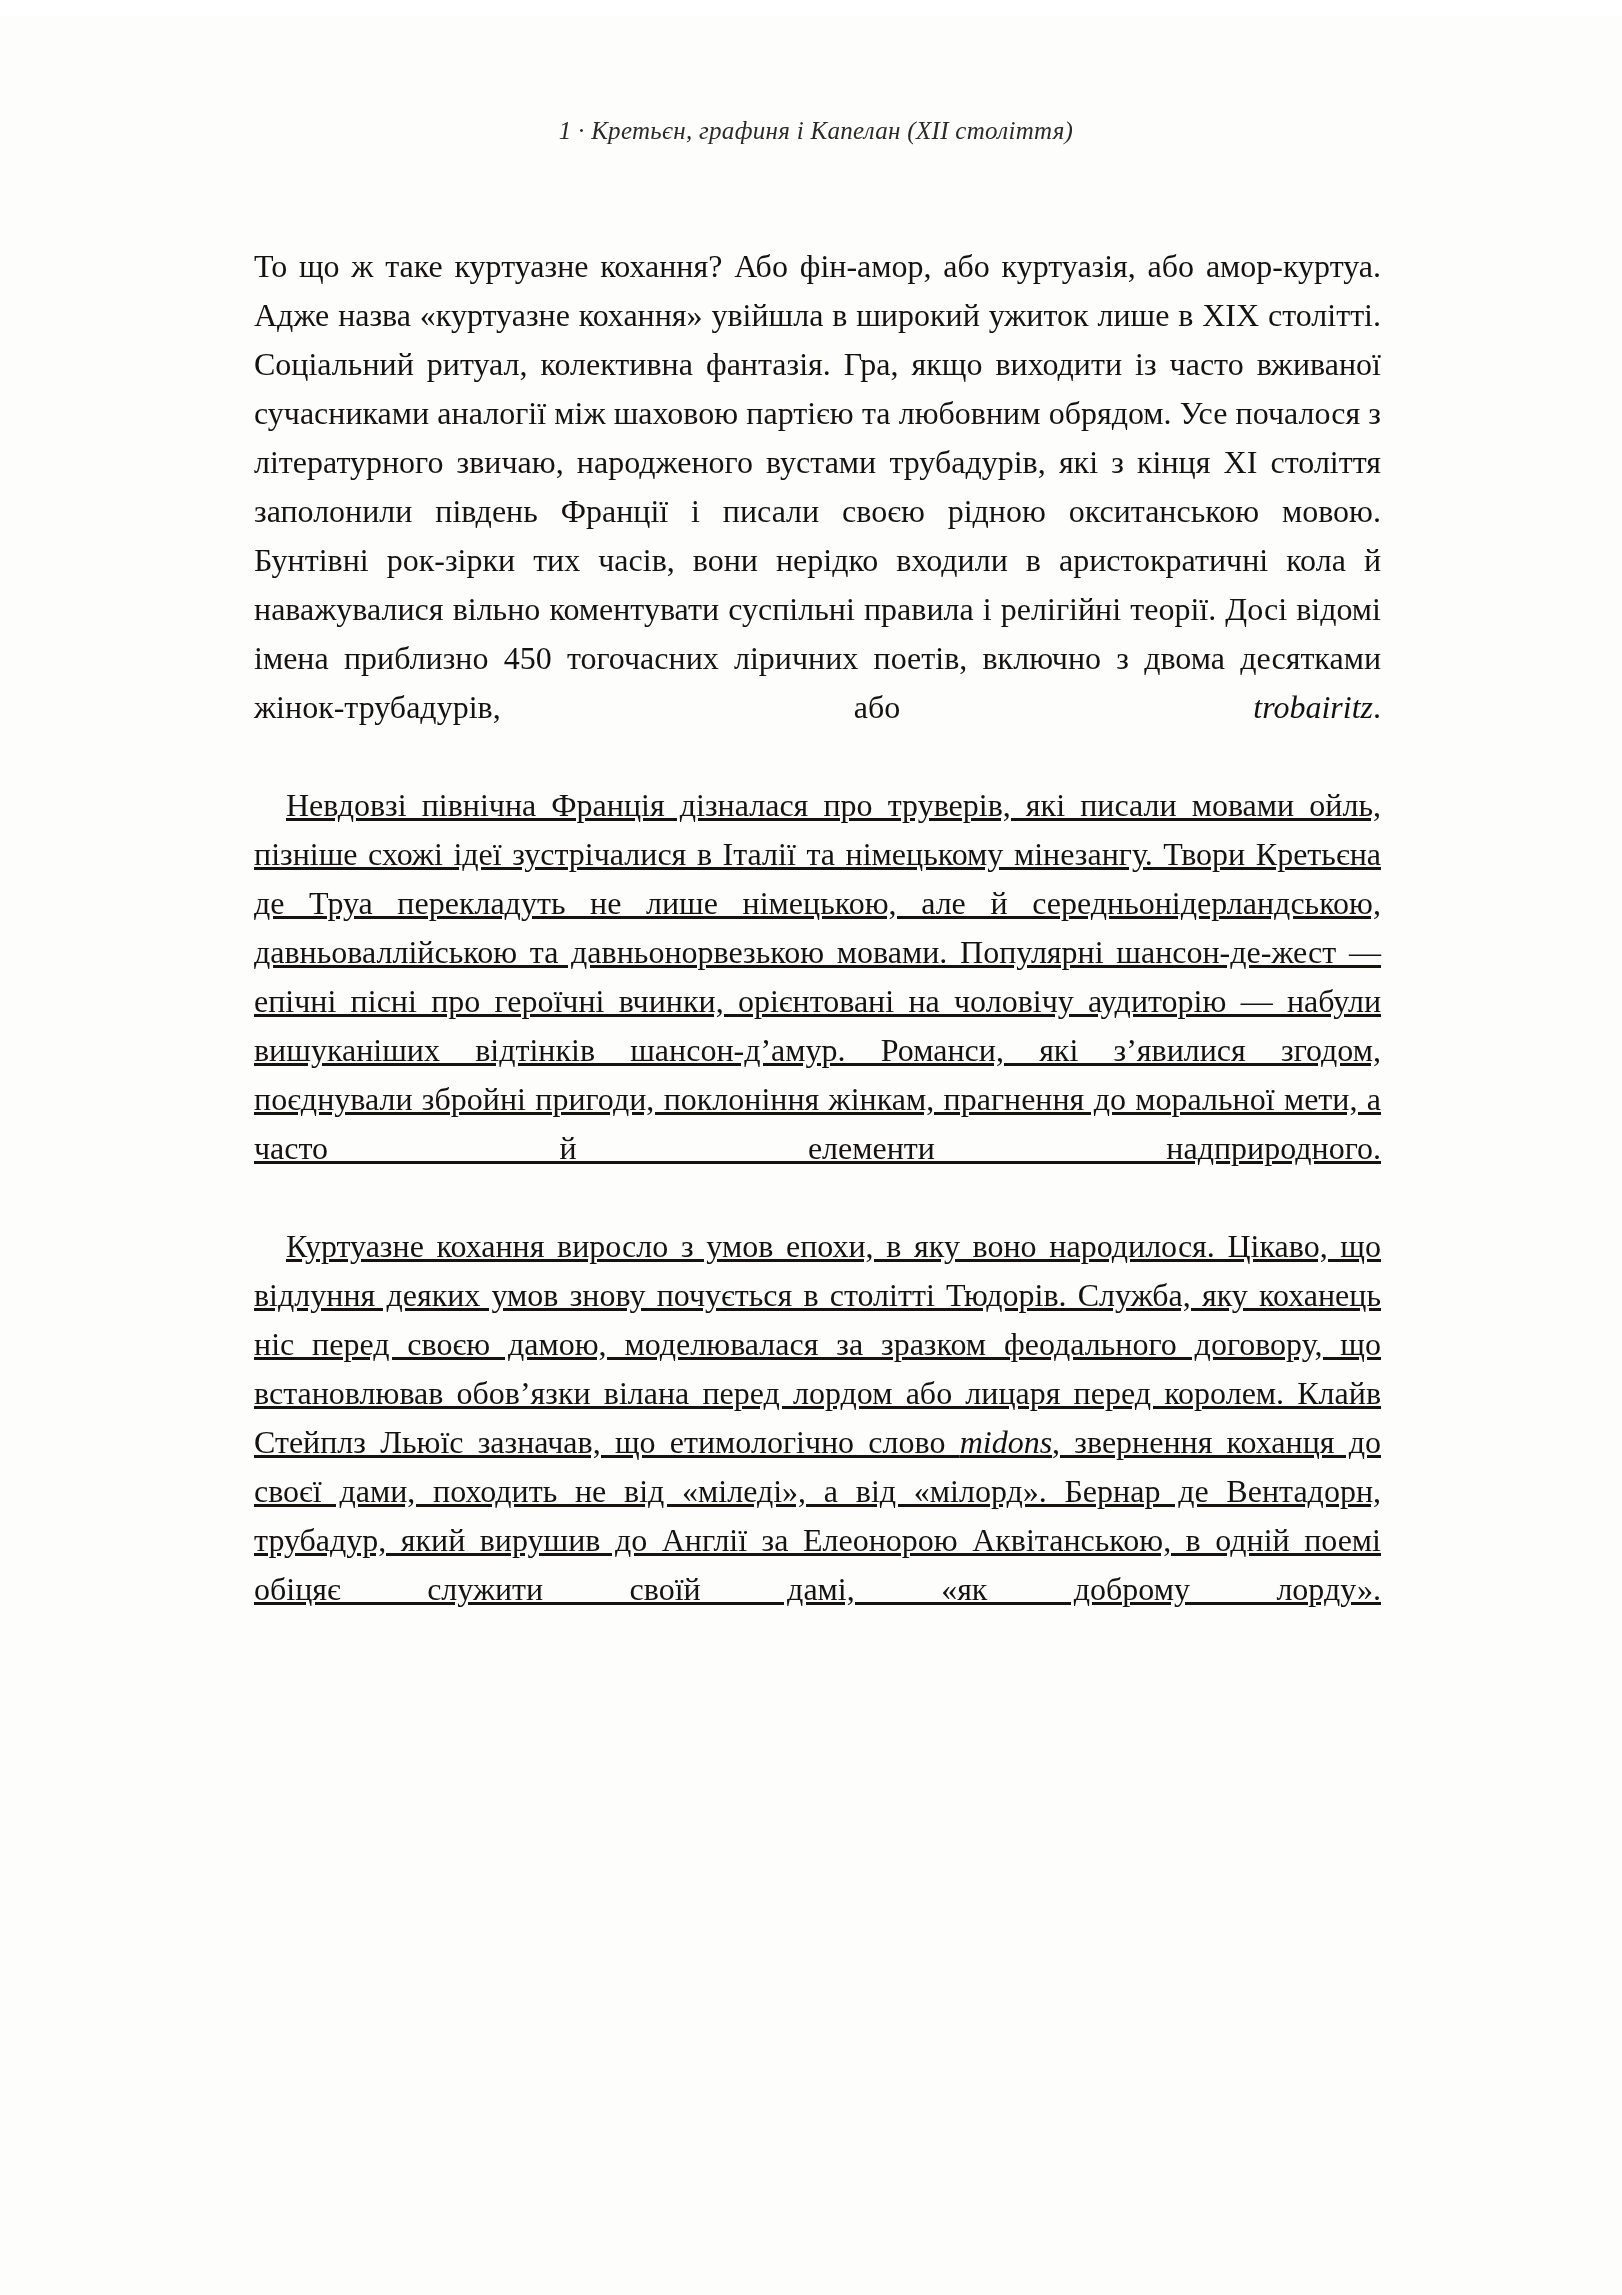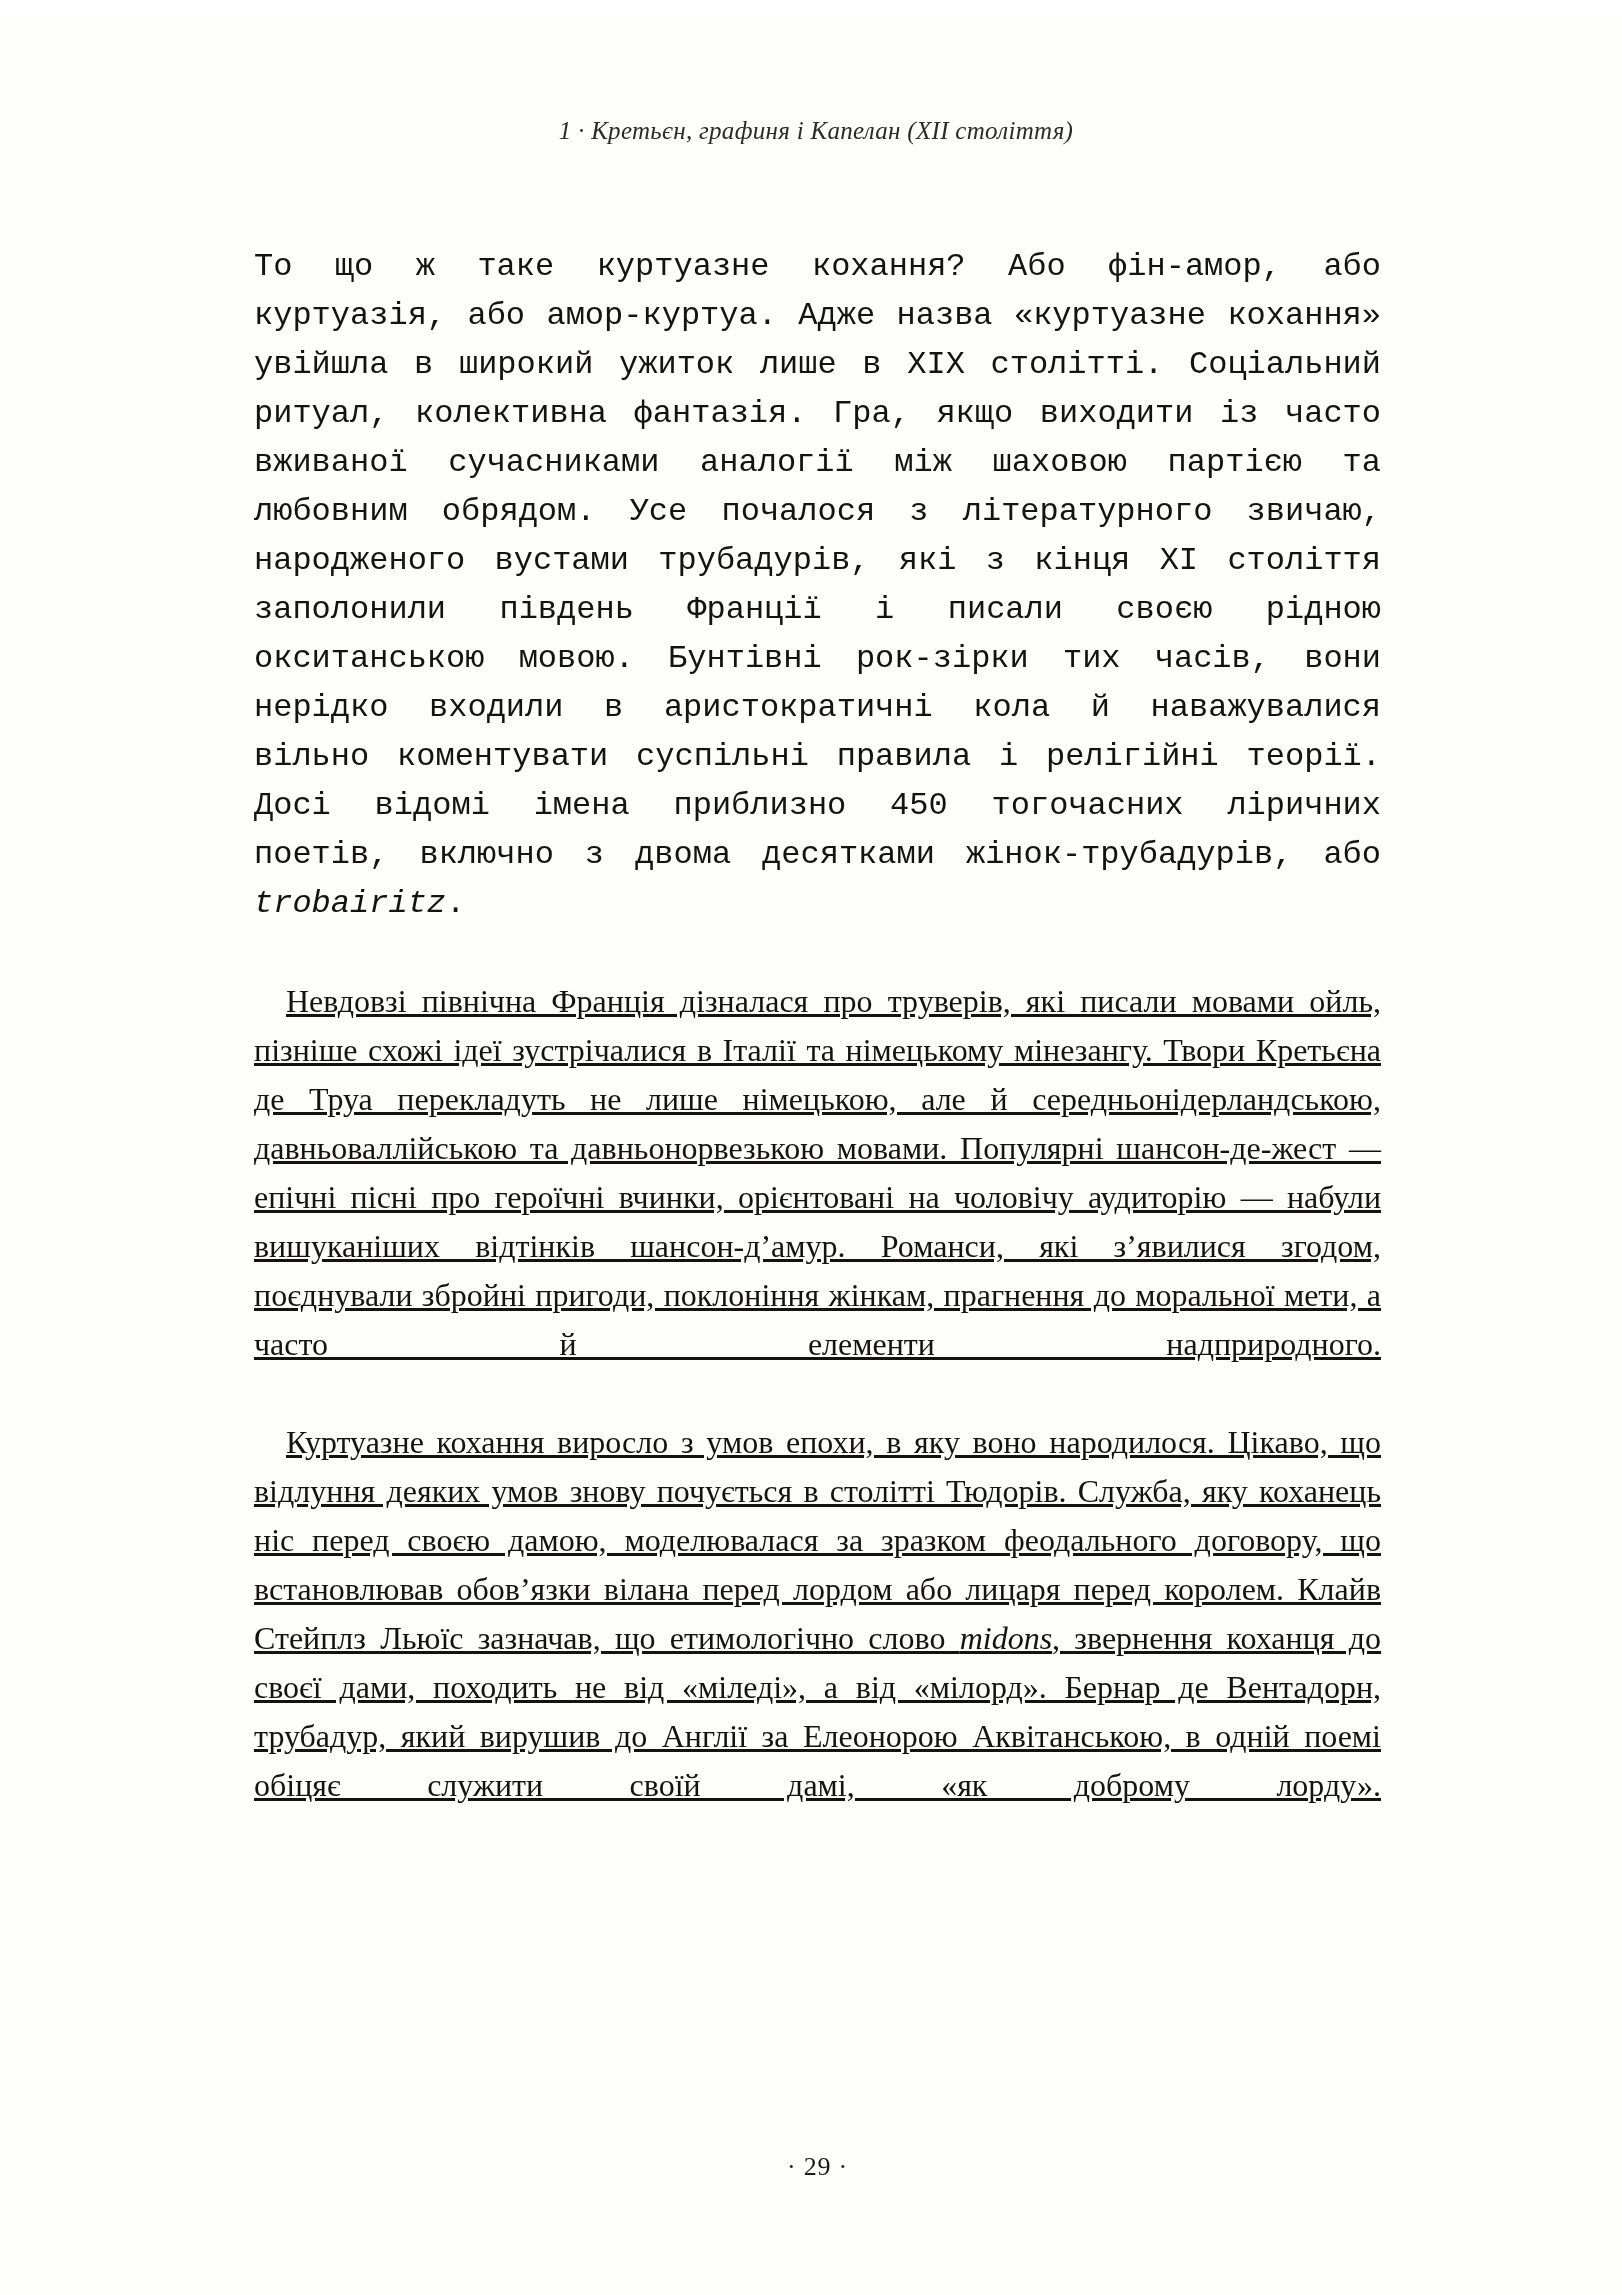--- a/index.html
+++ b/index.html
@@ -50,21 +50,20 @@
   }
 
   .para {
     margin: 0;
     text-indent: 0;
   }
 
   
   .para.gap {
     margin-top: 46px;
-    font-family: Liberation Mono, monospace;
   }
 
   
   .para.indent {
     text-indent: 32px;
     text-decoration: underline;
   }
 
   .para em {
     font-style: italic;
@@ -101,16 +100,15 @@
 
 
     <p class="para gap"><span>То що ж таке куртуазне кохання? Або фін-амор, або куртуазія, або амор-куртуа. Адже назва «куртуазне кохання» увійшла в широкий ужиток лише в XIX столітті. Соціальний ритуал, колективна фантазія. Гра, якщо виходити із часто вживаної сучасниками аналогії між шаховою партією та любовним обрядом. Усе почалося з літературного звичаю, народженого вустами трубадурів, які з кінця XI століття заполонили південь Франції і писали своєю рідною окситанською мовою. Бунтівні рок-зірки тих часів, вони нерідко входили в аристократичні кола й наважувалися вільно коментувати суспільні правила і релігійні теорії. Досі відомі імена приблизно 450 тогочасних ліричних поетів, включно з двома десятками жінок-трубадурів, або </span><em>trobairitz</em><span>.</span></p>
 
     <p class="para indent"><span>Невдовзі північна Франція дізналася про труверів, які писали мовами ойль, пізніше схожі ідеї зустрічалися в Італії та німецькому мінезангу. Твори Кретьєна де Труа перекладуть не лише німецькою, але й середньонідерландською, давньоваллійською та давньонорвезькою мовами. Популярні шансон-де-жест — епічні пісні про героїчні вчинки, орієнтовані на чоловічу аудиторію — набули вишуканіших відтінків шансон-д’амур. Романси, які з’явилися згодом, поєднували збройні пригоди, поклоніння жінкам, прагнення до моральної мети, а часто й елементи надприродного.</span></p>
 
     <p class="para indent"><span>Куртуазне кохання виросло з умов епохи, в яку воно народилося. Цікаво, що відлуння деяких умов знову почується в столітті Тюдорів. Служба, яку коханець ніс перед своєю дамою, моделювалася за зразком феодального договору, що встановлював обов’язки вілана перед лордом або лицаря перед королем. Клайв Стейплз Льюїс зазначав, що етимологічно слово </span><em>midons</em><span>, звернення коханця до своєї дами, походить не від «міледі», а від «мілорд». Бернар де Вентадорн, трубадур, який вирушив до Англії за Елеонорою Аквітанською, в одній поемі обіцяє служити своїй дамі, «як доброму лорду».</span></p>
 
   </div>
 
-  <div class="folio">· 29 ·</div>
 
 </div>
 
 
 </body></html>

